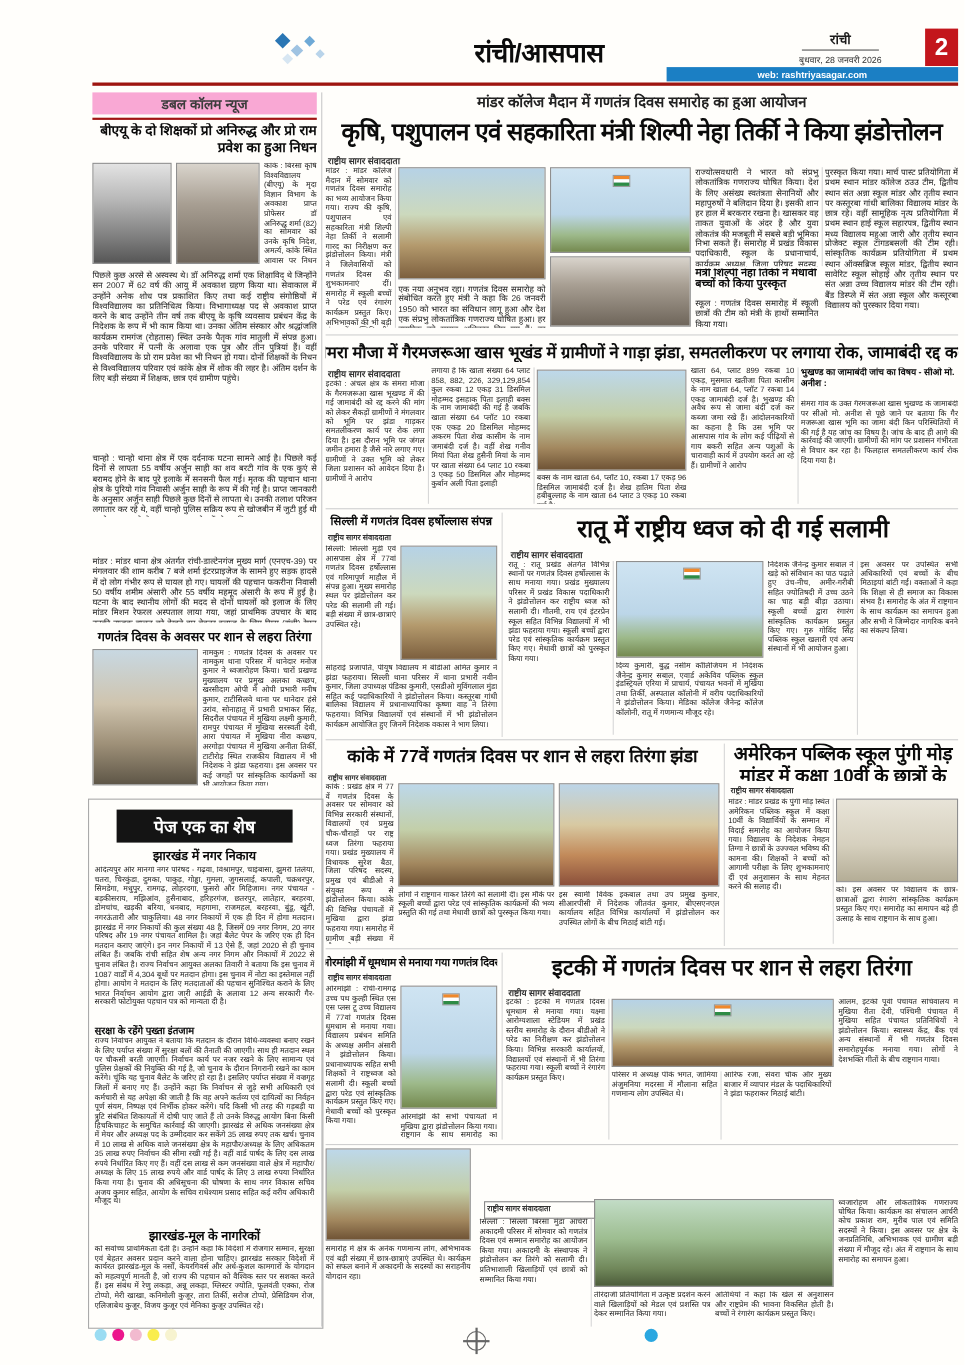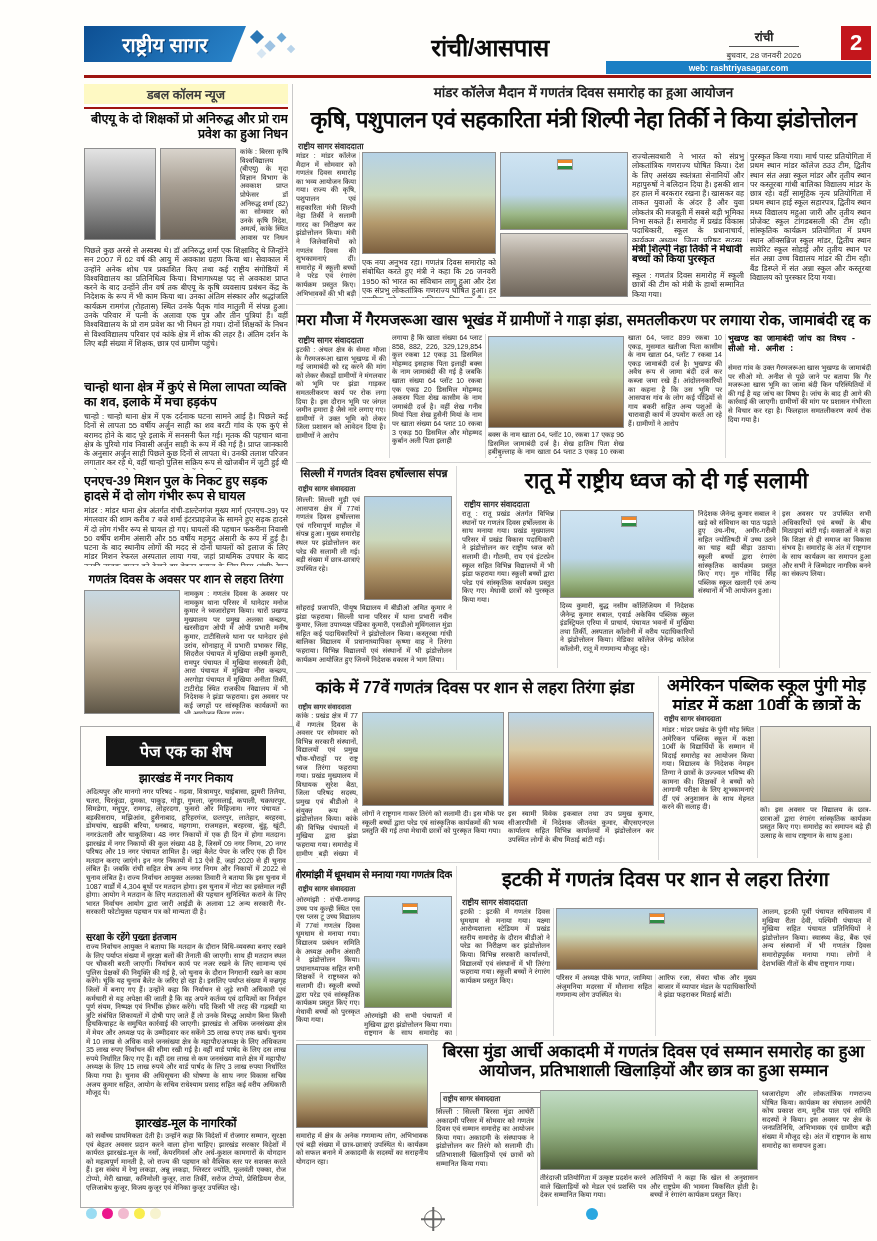--- a/index.html
+++ b/index.html
@@ -31,57 +31,52 @@
   .crosshair{position:absolute;width:16px;height:16px;border:1.5px solid #666;border-radius:50%;}
   .crosshair:before{content:"";position:absolute;left:50%;top:-4px;bottom:-4px;width:1.5px;background:#666;transform:translateX(-50%);}
   .crosshair:after{content:"";position:absolute;top:50%;left:-4px;right:-4px;height:1.5px;background:#666;transform:translateY(-50%);}
   .dmd{position:absolute;transform:rotate(45deg);}
 </style>
 </head>
 <body>
 
 <div class="page">
 
-  <div class="abs" style="left:84px;top:26px;width:162px;height:36px;background:linear-gradient(135deg,#0d4f93,#2a86cc);clip-path:polygon(0 0,100% 0,91% 100%,0 100%);display:flex;align-items:center;justify-content:center;">
-    <span style="color:#fff;font-weight:bold;font-size:20px;text-shadow:1px 1px 0 #083a6e;">राष्ट्रीय सागर</span>
-  </div>
   <div class="dmd" style="left:252px;top:32px;width:10px;height:10px;background:#2a76b4;"></div>
   <div class="dmd" style="left:266px;top:42px;width:8px;height:8px;background:#9fc3e2;"></div>
   <div class="dmd" style="left:258px;top:50px;width:7px;height:7px;background:#d7e6f2;"></div>
   <div class="dmd" style="left:278px;top:34px;width:7px;height:7px;background:#6ea9d6;"></div>
   <div class="dmd" style="left:288px;top:46px;width:6px;height:6px;background:#b9d4ea;"></div>
   <div class="abs hl" style="left:340px;top:30px;width:300px;height:30px;font-size:24px;text-align:center;letter-spacing:-0.5px;">रांची/आसपास</div>
   <div class="abs" style="left:692px;top:27px;width:144px;height:32px;text-align:center;">
     <div style="font-weight:bold;font-size:12px;border-bottom:1px solid #555;display:inline-block;padding:0 26px 1px;">रांची</div>
     <div style="font-weight:normal;font-size:8px;margin-top:2px;color:#333;">बुधवार, 28 जनवरी 2026</div>
   </div>
   <div class="abs" style="left:841px;top:26px;width:30px;height:34px;background:#c3161c;display:flex;align-items:center;justify-content:center;">
     <span style="color:#fff;font-weight:bold;font-size:22px;">2</span>
   </div>
   <div class="abs" style="left:606px;top:61px;width:265px;height:13px;background:#1b7fc4;display:flex;align-items:center;justify-content:center;">
     <span style="color:#fff;font-weight:bold;font-size:8.5px;">web: rashtriyasagar.com</span>
   </div>
   <div class="abs" style="left:84px;top:75px;width:787px;height:3px;background:#9e1510;"></div>
   <div class="abs" style="left:292px;top:84px;width:1px;height:1122px;background:#c9c9c9;"></div>
 
-  <div class="abs" style="left:84px;top:84px;width:204px;height:20px;background:#fef9c3;display:flex;align-items:center;justify-content:center;">
+  <div class="abs" style="left:84px;top:84px;width:204px;height:20px;background:#f9a8d4;display:flex;align-items:center;justify-content:center;">
     <span style="font-weight:bold;font-size:12.5px;color:#3c3c3c;">डबल कॉलम न्यूज</span>
   </div>
   <div class="abs" style="left:84px;top:107px;width:204px;height:2px;background:#a11512;"></div>
 
   <div class="abs hl hlwrap" style="left:84px;top:112px;width:204px;height:32px;font-size:12.5px;text-align:right;">बीएयू के दो शिक्षकों प्रो अनिरुद्ध और प्रो राम प्रवेश का हुआ निधन</div>
   <div class="abs photo p-bw" style="left:84px;top:148px;width:72px;height:92px;"></div>
   <div class="abs photo p-bw2" style="left:160px;top:148px;width:76px;height:92px;"></div>
   <div class="abs body bodysm" style="left:240px;top:148px;width:48px;height:92px;">कांके : बिरसा कृषि विश्वविद्यालय (बीएयू) के मृदा विज्ञान विभाग के अवकाश प्राप्त प्रोफेसर डॉ अनिरुद्ध शर्मा (82) का सोमवार को उनके कृषि निदेश, अमर्त्य, कांके स्थित आवास पर निधन हो गया।</div>
   <div class="abs body" style="left:84px;top:246px;width:204px;height:130px;">पिछले कुछ अरसे से अस्वस्थ थे। डॉ अनिरुद्ध शर्मा एक शिक्षाविद् थे जिन्होंने सन 2007 में 62 वर्ष की आयु में अवकाश ग्रहण किया था। सेवाकाल में उन्होंने अनेक शोध पत्र प्रकाशित किए तथा कई राष्ट्रीय संगोष्ठियों में विश्वविद्यालय का प्रतिनिधित्व किया। विभागाध्यक्ष पद से अवकाश प्राप्त करने के बाद उन्होंने तीन वर्ष तक बीएयू के कृषि व्यवसाय प्रबंधन केंद्र के निदेशक के रूप में भी काम किया था। उनका अंतिम संस्कार और श्रद्धांजलि कार्यक्रम रामगंज (रोहतास) स्थित उनके पैतृक गांव मातुली में संपन्न हुआ। उनके परिवार में पत्नी के अलावा एक पुत्र और तीन पुत्रियां हैं। वहीं विश्वविद्यालय के प्रो राम प्रवेश का भी निधन हो गया। दोनों शिक्षकों के निधन से विश्वविद्यालय परिवार एवं कांके क्षेत्र में शोक की लहर है। अंतिम दर्शन के लिए बड़ी संख्या में शिक्षक, छात्र एवं ग्रामीण पहुंचे।</div>
 
-  <div class="abs hl hlwrap" style="left:84px;top:380px;width:204px;height:30px;text-align:left;font-size:12.5px;">चान्हो थाना क्षेत्र में कुएं से मिला लापता व्यक्ति का शव, इलाके में मचा हड़कंप</div>
   <div class="abs body" style="left:84px;top:412px;width:204px;height:58px;">चान्हो : चान्हो थाना क्षेत्र में एक दर्दनाक घटना सामने आई है। पिछले कई दिनों से लापता 55 वर्षीय अर्जुन साही का शव बरटी गांव के एक कुएं से बरामद होने के बाद पूरे इलाके में सनसनी फैल गई। मृतक की पहचान थाना क्षेत्र के पुरियो गांव निवासी अर्जुन साही के रूप में की गई है। प्राप्त जानकारी के अनुसार अर्जुन साही पिछले कुछ दिनों से लापता थे। उनकी तलाश परिजन लगातार कर रहे थे, वहीं चान्हो पुलिस सक्रिय रूप से खोजबीन में जुटी हुई थी उसके लापता को लेकर जगह जगह क्षेत्र में पोस्टर चिपकाया गया था।</div>
 
-  <div class="abs hl hlwrap" style="left:84px;top:474px;width:204px;height:30px;text-align:left;font-size:12.5px;">एनएच-39 मिशन पुल के निकट हुए सड़क हादसे में दो लोग गंभीर रूप से घायल</div>
   <div class="abs body" style="left:84px;top:506px;width:204px;height:60px;">मांडर : मांडर थाना क्षेत्र अंतर्गत रांची-डाल्टेनगंज मुख्य मार्ग (एनएच-39) पर मंगलवार की शाम करीब 7 बजे शर्मा इंटरप्राइजेज के सामने हुए सड़क हादसे में दो लोग गंभीर रूप से घायल हो गए। घायलों की पहचान फकरीना निवासी 50 वर्षीय शमीम अंसारी और 55 वर्षीय महमूद अंसारी के रूप में हुई है। घटना के बाद स्थानीय लोगों की मदद से दोनों घायलों को इलाज के लिए मांडर मिशन रेफरल अस्पताल लाया गया, जहां प्राथमिक उपचार के बाद उनकी नाजुक हालत को देखते हुए बेहतर इलाज के लिए रिम्स (रांची) रेफर कर दिया गया।</div>
 
   <div class="abs hl hlbox" style="left:84px;top:570px;width:204px;height:16px;font-size:11.5px;">गणतंत्र दिवस के अवसर पर शान से लहरा तिरंगा</div>
   <div class="abs photo p-street" style="left:84px;top:590px;width:96px;height:124px;"></div>
   <div class="abs body bodysm" style="left:184px;top:590px;width:104px;height:124px;">नामकुम : गणतंत्र दिवस के अवसर पर नामकुम थाना परिसर में थानेदार मनोज कुमार ने ध्वजारोहण किया। चारों प्रखण्ड मुख्यालय पर प्रमुख अलका कच्छप, खरसीदाग ओपी में ओपी प्रभारी मनीष कुमार, टाटीसिलवे थाना पर थानेदार हंसे उरांव, सोनाहातू में प्रभारी प्रभाकर सिंह, सिदरौल पंचायत में मुखिया लक्ष्मी कुमारी, रामपुर पंचायत में मुखिया सरस्वती देवी, आरा पंचायत में मुखिया नीरा कच्छप, अरगोड़ा पंचायत में मुखिया अनीता तिर्की, टाटीरोड़ स्थित राजकीय विद्यालय में भी निदेशक ने झंडा फहराया। इस अवसर पर कई जगहों पर सांस्कृतिक कार्यक्रमों का भी आयोजन किया गया।</div>
 
   <div class="abs" style="left:80px;top:726px;width:212px;height:480px;border:1px solid #aaaaaa;"></div>
   <div class="abs" style="left:106px;top:736px;width:160px;height:30px;background:#141414;display:flex;align-items:center;justify-content:center;">
     <span style="color:#fff;font-weight:bold;font-size:16px;">पेज एक का शेष</span>
   </div>
@@ -112,21 +107,21 @@
   <div class="abs body" style="left:750px;top:152px;width:121px;height:146px;">पुरस्कृत किया गया। मार्च पास्ट प्रतियोगिता में प्रथम स्थान मांडर कॉलेज ठउउ टीम, द्वितीय स्थान संत अन्ना स्कूल मांडर और तृतीय स्थान पर कस्तूरबा गांधी बालिका विद्यालय मांडर के छात्र रहे। वहीं सामूहिक नृत्य प्रतियोगिता में प्रथम स्थान हाई स्कूल सहारपत्र, द्वितीय स्थान मध्य विद्यालय महुआ जारी और तृतीय स्थान प्रोजेक्ट स्कूल टांगडबसली की टीम रही। सांस्कृतिक कार्यक्रम प्रतियोगिता में प्रथम स्थान ऑक्सब्रिज स्कूल मांडर, द्वितीय स्थान सावेरिट स्कूल सोहाई और तृतीय स्थान पर संत अन्ना उच्च विद्यालय मांडर की टीम रही। बैंड डिस्प्ले में संत अन्ना स्कूल और कस्तूरबा विद्यालय को पुरस्कार दिया गया।</div>
 
   <div class="abs rule" style="left:296px;top:304px;width:575px;"></div>
   <div class="abs hl hlbox" style="left:296px;top:309px;width:575px;height:20px;font-size:15px;">इटकी के सेमरा मौजा में गैरमजरूआ खास भूखंड में ग्रामीणों ने गाड़ा झंडा, समतलीकरण पर लगाया रोक, जामाबंदी रद्द करने की मांग</div>
   <div class="abs byline" style="left:298px;top:334px;width:92px;height:10px;">राष्ट्रीय सागर संवाददाता</div>
   <div class="abs body bodysm vr" style="left:296px;top:346px;width:90px;height:112px;">इटकी : अंचल क्षेत्र के सेमरा मौजा के गैरमजरूआ खास भूखण्ड में की गई जामाबंदी को रद्द करने की मांग को लेकर सैकड़ों ग्रामीणों ने मंगलवार को भूमि पर झंडा गाड़कर समतलीकरण कार्य पर रोक लगा दिया है। इस दौरान भूमि पर जंगल जमीन हमारा है जैसे नारे लगाए गए। ग्रामीणों ने उक्त भूमि को लेकर जिला प्रशासन को आवेदन दिया है। ग्रामीणों ने आरोप</div>
   <div class="abs body bodysm vr" style="left:392px;top:334px;width:90px;height:124px;">लगाया है कि खाता संख्या 64 प्लाट 858, 882, 226, 329,129,854 कुल रकबा 12 एकड़ 31 डिसमिल मोहम्मद इसहाक पिता इलाही बक्स के नाम जामाबंदी की गई है जबकि खाता संख्या 64 प्लॉट 10 रकबा एक एकड़ 20 डिसमिल मोहम्मद अकरम पिता शेख कासीम के नाम जमाबंदी दर्ज है। वहीं शेख गनीव मियां पिता शेख हुसैनी मियां के नाम पर खाता संख्या 64 प्लाट 10 रकबा 3 एकड़ 50 डिसमिल और मोहम्मद कुर्बान अली पिता इलाही</div>
   <div class="abs photo p-crowd2" style="left:488px;top:336px;width:136px;height:92px;"></div>
   <div class="abs body bodysm" style="left:488px;top:431px;width:136px;height:27px;">बक्स के नाम खाता 64, प्लॉट 10, रकबा 17 एकड़ 96 डिसमिल जामाबंदी दर्ज है। शेख हातिम पिता शेख हबीबुल्लाह के नाम खाता 64 प्लाट 3 एकड़ 10 रकबा दर्ज है।</div>
   <div class="abs body bodysm vr" style="left:628px;top:334px;width:94px;height:124px;">खाता 64, प्लाट 899 रकबा 10 एकड़, मुसमात खतीजा पिता कासीम के नाम खाता 64, प्लॉट 7 रकबा 14 एकड़ जामाबंदी दर्ज है। भुखण्ड की अवैध रूप से जामा बंदी दर्ज कर कब्जा जमा रखे हैं। आंदोलनकारियों का कहना है कि उस भूमि पर आसपास गांव के लोग कई पीढ़ियों से गाय बकरी सहित अन्य पशुओं के चारावाही कार्य में उपयोग करते आ रहे हैं। ग्रामीणों ने आरोप</div>
-  <div class="abs hl" style="left:728px;top:334px;width:143px;height:28px;font-size:8.2px;line-height:9.5px;overflow:hidden;font-family:Liberation Mono, monospace;">भुखण्ड का जामाबंदी जांच का विषय - सीओ मो. अनीश :</div>
+  <div class="abs hl" style="left:728px;top:334px;width:143px;height:28px;font-size:8.2px;line-height:9.5px;overflow:hidden;">भुखण्ड का जामाबंदी जांच का विषय - सीओ मो. अनीश :</div>
   <div class="abs body bodysm" style="left:728px;top:364px;width:143px;height:94px;">सेमरा गांव के उक्त गैरमजरूआ खास भुखण्ड के जामाबंदी पर सीओ मो. अनीश से पूछे जाने पर बताया कि गैर मजरूआ खास भूमि का जामा बंदी किन परिस्थितियों में की गई है यह जांच का विषय है। जांच के बाद ही आगे की कार्रवाई की जाएगी। ग्रामीणों की मांग पर प्रशासन गंभीरता से विचार कर रहा है। फिलहाल समतलीकरण कार्य रोक दिया गया है।</div>
 
   <div class="abs rule" style="left:296px;top:462px;width:575px;"></div>
   <div class="abs" style="left:456px;top:466px;width:1px;height:204px;background:#d8d8d8;"></div>
 
   <div class="abs hl hlbox" style="left:296px;top:466px;width:156px;height:14px;font-size:10.5px;">सिल्ली में गणतंत्र दिवस हर्षोल्लास संपन्न</div>
   <div class="abs byline" style="left:298px;top:484px;width:92px;height:9px;font-size:7px;">राष्ट्रीय सागर संवाददाता</div>
   <div class="abs body bodysm" style="left:296px;top:496px;width:64px;height:104px;">सिल्ली: सिल्ली मुड़ी एवं आसपास क्षेत्र में 77वां गणतंत्र दिवस हर्षोल्लास एवं गरिमापूर्ण माहौल में संपन्न हुआ। मुख्य समारोह स्थल पर झंडोत्तोलन कर परेड की सलामी ली गई। बड़ी संख्या में छात्र-छात्राएं उपस्थित रहे।</div>
   <div class="abs photo p-crowd" style="left:364px;top:496px;width:88px;height:104px;"></div>
   <div class="abs body bodysm" style="left:296px;top:604px;width:156px;height:64px;">सोहराई प्रजापति, पीयूष विद्यालय में बीडीओ अमित कुमार ने झंडा फहराया। सिल्ली थाना परिसर में थाना प्रभारी नवीन कुमार, जिला उपाध्यक्ष पंडिका कुमारी, एसडीओ मूविंगलाल मुंडा सहित कई पदाधिकारियों ने झंडोत्तोलन किया। कस्तूरबा गांधी बालिका विद्यालय में प्रधानाध्यापिका कृष्णा वाह ने तिरंगा फहराया। विभिन्न विद्यालयों एवं संस्थानों में भी झंडोत्तोलन कार्यक्रम आयोजित हुए जिनमें निदेशक वकास ने भाग लिया।</div>
@@ -187,21 +182,20 @@
         <div class="f3"></div>
     </div>
   </div>
   <div class="abs body bodysm vr" style="left:556px;top:974px;width:96px;height:62px;">परिसर में अध्यक्ष पीके भगत, जामिया अंजुमनिया मदरसा में मौलाना सहित गणमान्य लोग उपस्थित थे।</div>
   <div class="abs body bodysm" style="left:658px;top:974px;width:98px;height:62px;">आरिफ रजा, सेवरा चौक और मुख्य बाजार में व्यापार मंडल के पदाधिकारियों ने झंडा फहराकर मिठाई बांटी।</div>
   <div class="abs body bodysm" style="left:762px;top:908px;width:109px;height:128px;">आलम, इटकी पूर्वी पंचायत सचिवालय में मुखिया रीता देवी, पश्चिमी पंचायत में मुखिया सहित पंचायत प्रतिनिधियों ने झंडोत्तोलन किया। स्वास्थ्य केंद्र, बैंक एवं अन्य संस्थानों में भी गणतंत्र दिवस समारोहपूर्वक मनाया गया। लोगों ने देशभक्ति गीतों के बीच राष्ट्रगान गाया।</div>
 
   <div class="abs rule" style="left:296px;top:1040px;width:575px;"></div>
   <div class="abs photo p-crowd2" style="left:296px;top:1044px;width:132px;height:84px;"></div>
   <div class="abs body bodysm" style="left:296px;top:1132px;width:132px;height:74px;">समारोह में क्षेत्र के अनेक गणमान्य लोग, अभिभावक एवं बड़ी संख्या में छात्र-छात्राएं उपस्थित थे। कार्यक्रम को सफल बनाने में अकादमी के सदस्यों का सराहनीय योगदान रहा।</div>
-  <div class="abs hl hlwrap" style="left:436px;top:1042px;width:435px;height:44px;font-size:16.5px;">बिरसा मुंडा आर्ची अकादमी में गणतंत्र दिवस एवं सम्मान समारोह का हुआ आयोजन, प्रतिभाशाली खिलाड़ियों और छात्र का हुआ सम्मान</div>
   <div class="abs byline" style="left:440px;top:1092px;width:96px;height:12px;border:1px solid #888;padding:1px 2px;font-size:7px;">राष्ट्रीय सागर संवाददाता</div>
   <div class="abs body bodysm vr" style="left:436px;top:1108px;width:98px;height:98px;">सिल्ली : सिल्ली बिरसा मुंडा आर्चरी अकादमी परिसर में सोमवार को गणतंत्र दिवस एवं सम्मान समारोह का आयोजन किया गया। अकादमी के संस्थापक ने झंडोत्तोलन कर तिरंगे को सलामी दी। प्रतिभाशाली खिलाड़ियों एवं छात्रों को सम्मानित किया गया।</div>
   <div class="abs photo p-green" style="left:540px;top:1090px;width:218px;height:80px;"></div>
   <div class="abs body bodysm" style="left:540px;top:1174px;width:106px;height:32px;">तीरंदाजी प्रतियोगिता में उत्कृष्ट प्रदर्शन करने वाले खिलाड़ियों को मेडल एवं प्रशस्ति पत्र देकर सम्मानित किया गया।</div>
   <div class="abs body bodysm" style="left:650px;top:1174px;width:108px;height:32px;">अतिथियों ने कहा कि खेल से अनुशासन और राष्ट्रप्रेम की भावना विकसित होती है। बच्चों ने रंगारंग कार्यक्रम प्रस्तुत किए।</div>
   <div class="abs body bodysm" style="left:762px;top:1090px;width:109px;height:116px;">ध्वजारोहण और लोकतांत्रिक गणराज्य घोषित किया। कार्यक्रम का संचालन आर्चरी कोच प्रकाश राम, मुरीब पाल एवं समिति सदस्यों ने किया। इस अवसर पर क्षेत्र के जनप्रतिनिधि, अभिभावक एवं ग्रामीण बड़ी संख्या में मौजूद रहे। अंत में राष्ट्रगान के साथ समारोह का समापन हुआ।</div>
 
   <div class="dot" style="left:86px;top:1208px;width:11px;height:11px;background:#9adcf2;"></div>
   <div class="dot" style="left:102px;top:1208px;width:11px;height:11px;background:#ec168c;"></div>
   <div class="dot" style="left:118px;top:1208px;width:11px;height:11px;background:#f2bacf;"></div>

